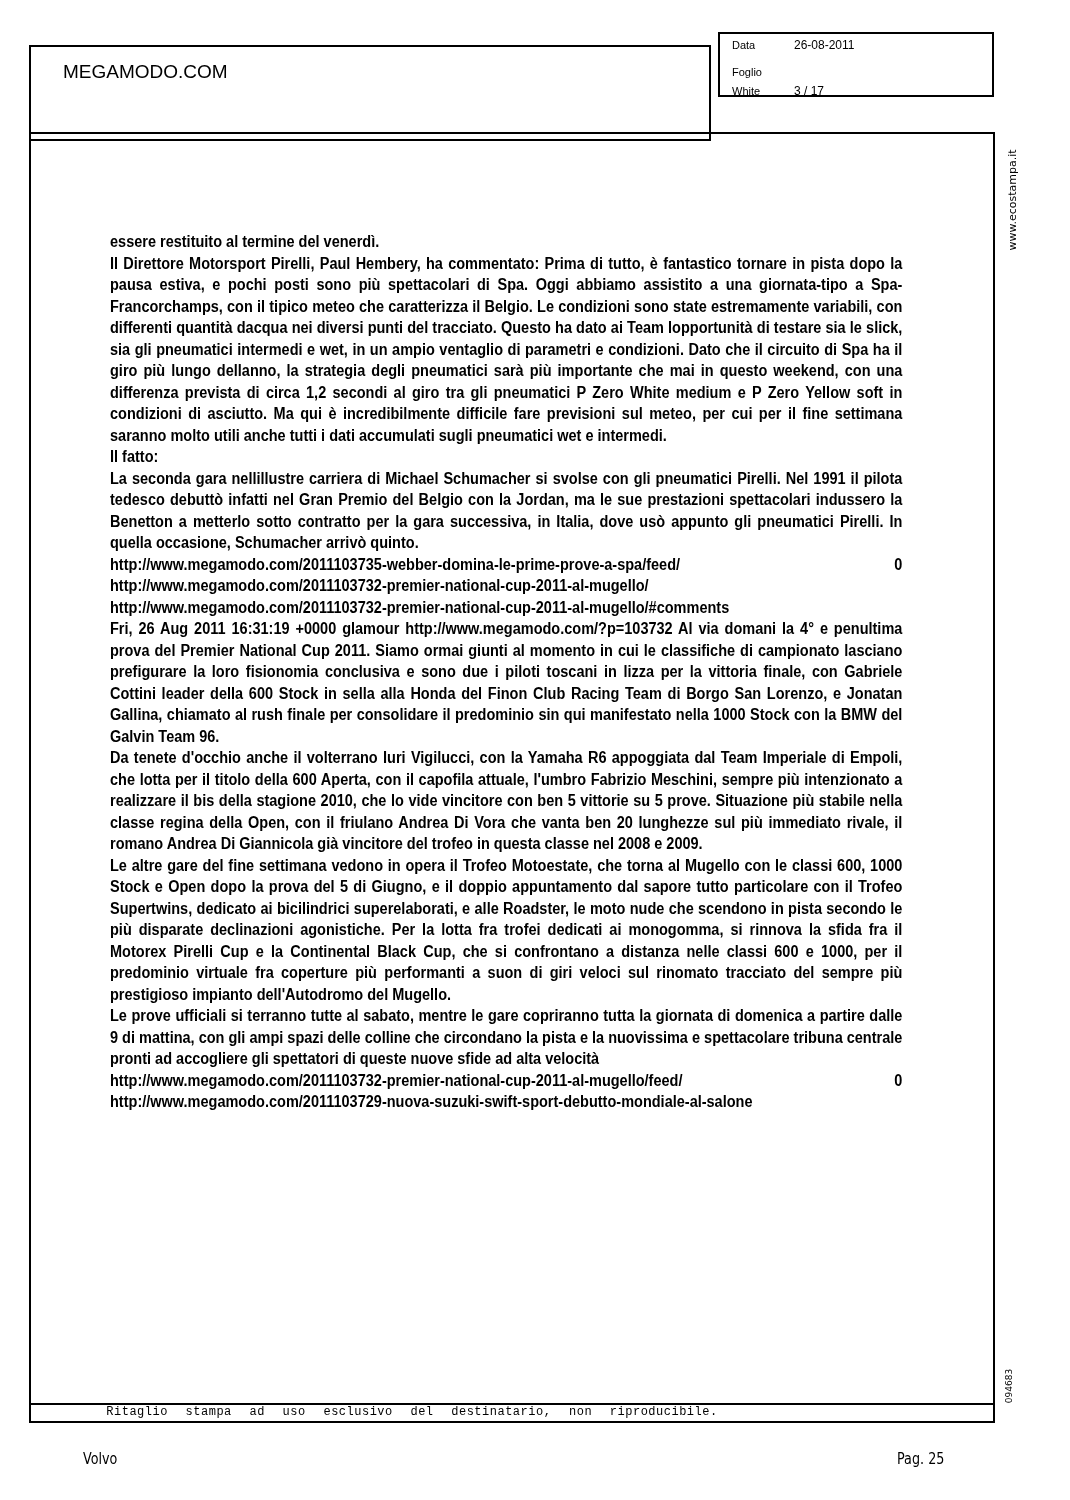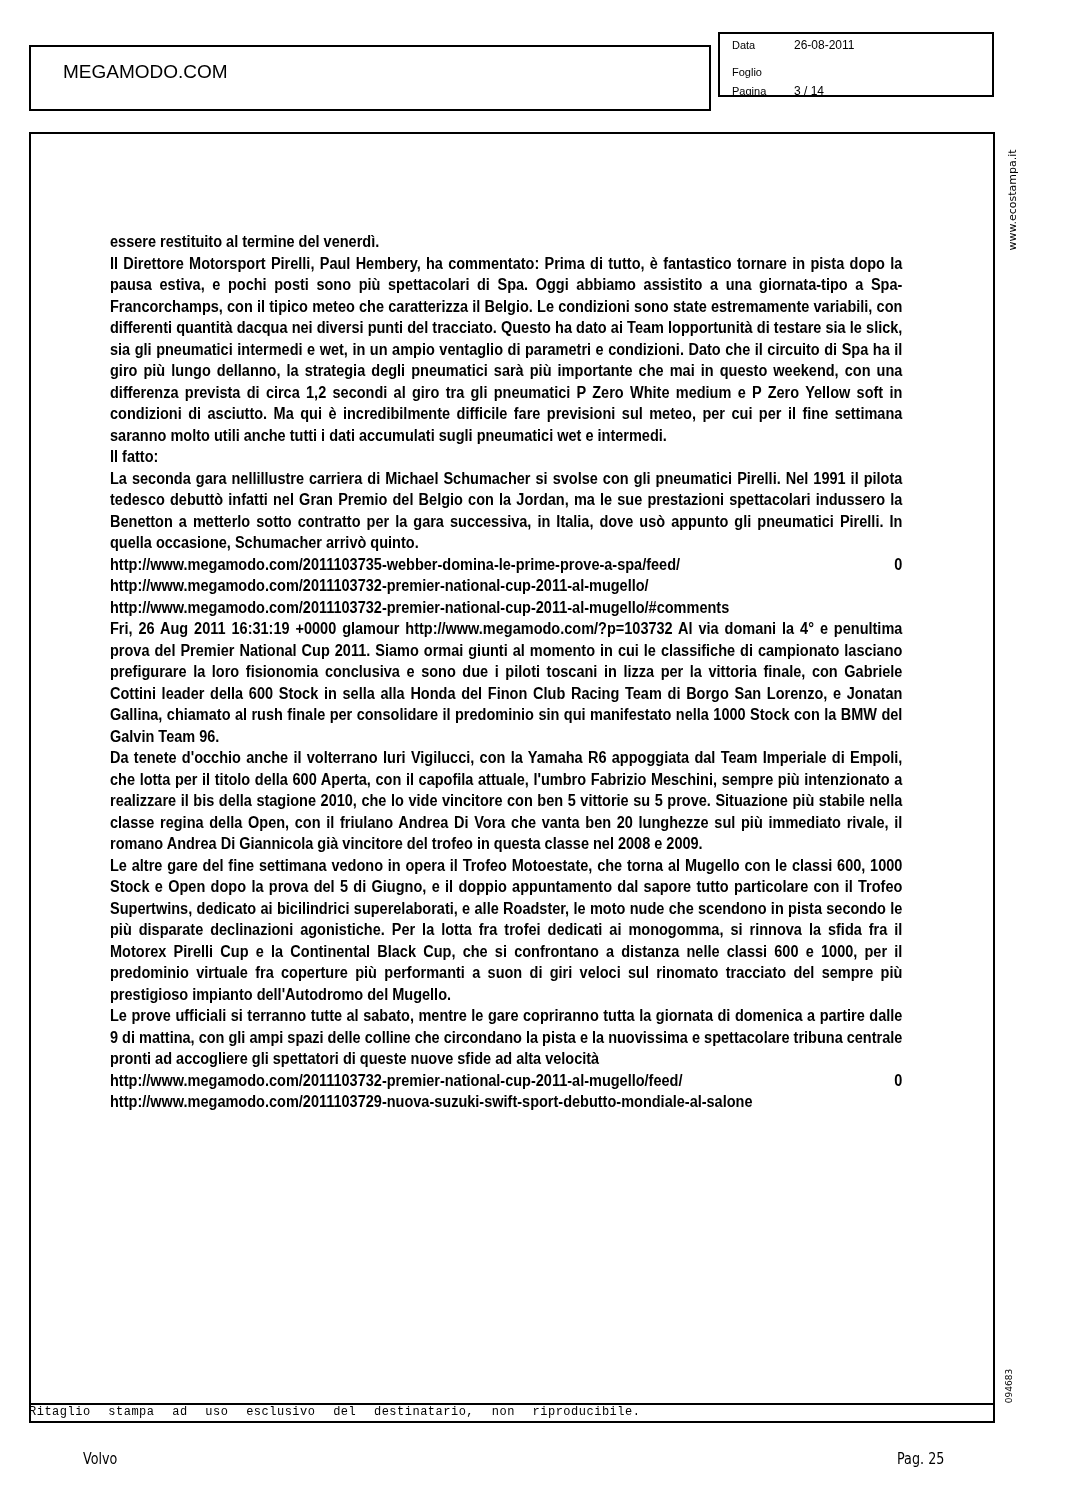--- a/index.html
+++ b/index.html
@@ -1,19 +1,19 @@
 <!DOCTYPE html>
 <html><head>
 <meta charset="utf-8">
 <style>
   html, body { margin: 0; padding: 0; background: #ffffff; }
   body { width: 1070px; height: 1500px; position: relative; overflow: hidden; font-family: "Liberation Sans", sans-serif; color: #000; }
 
   .hdr-left {
-    position: absolute; left: 29px; top: 45px; width: 682px; height: 66px;
+    position: absolute; left: 29px; top: 45px; width: 682px; height: 96px;
     border: 2px solid #000; box-sizing: border-box;
   }
   .hdr-left .pub {
     position: absolute; left: 32px; top: 14px; font-size: 19px; letter-spacing: 0px;
     font-family: "Liberation Sans", sans-serif;
   }
   .hdr-right {
     position: absolute; left: 718px; top: 32px; width: 276px; height: 65px;
     border: 2px solid #000; box-sizing: border-box;
   }
@@ -26,21 +26,21 @@
 
   .main-box {
     position: absolute; left: 29px; top: 132px; width: 966px; height: 290px;
     border: 2px solid #000; box-sizing: border-box; height: 1291px;
   }
   .footer-sep {
     position: absolute; left: 29px; top: 1403px; width: 966px; height: 0;
     border-top: 2px solid #000;
   }
   .clip-note {
-    position: absolute; left: 29px; top: 1405px; width: 766px; 
+    position: absolute; left: 29px; top: 1405px; width: 766px; text-align: center;
     font-family: "Liberation Mono", monospace; font-size: 12px; letter-spacing: 0.5px;
     word-spacing: 10px;
   }
 
   .article {
     position: absolute; left: 110px; top: 231px; width: 792px;
     font-family: "Liberation Sans", sans-serif; font-weight: bold;
     font-size: 15.6px; line-height: 21.5px; text-align: justify;
     transform: scaleX(0.93); transform-origin: left top; width: 852px;
   }
@@ -85,22 +85,22 @@
 <div class="hdr-right">
   <div class="meta-row row-data">
     <span class="meta-label">Data</span>
     <span class="meta-value">26-08-2011</span>
   </div>
   <div class="meta-row row-pagina">
     <span class="meta-label">Foglio</span>
     <span class="meta-value"></span>
   </div>
   <div class="meta-row row-foglio">
-    <span class="meta-label">Pagina</span>
-    <span class="meta-value">3 / 14</span>
+    <span class="meta-label">White</span>
+    <span class="meta-value">3 / 17</span>
   </div>
 </div>
 
 <div class="main-box"></div>
 <div class="footer-sep"></div>
 <div class="clip-note">Ritaglio stampa ad uso esclusivo del destinatario, non riproducibile.</div>
 
 <div class="side-url">
   <span>www.ecostampa.it</span>
 </div>

